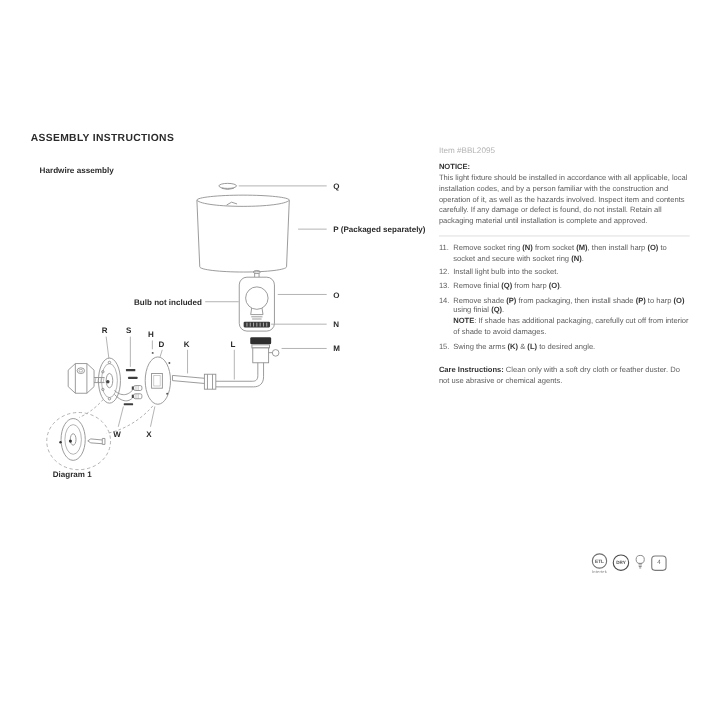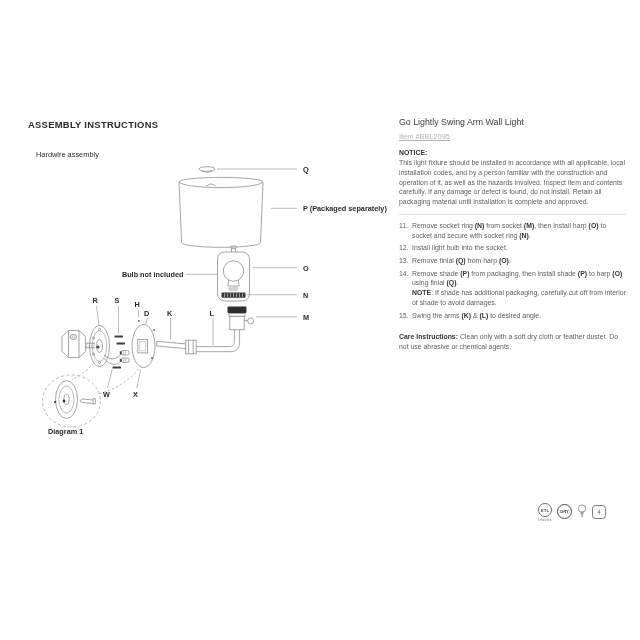--- a/index.html
+++ b/index.html
@@ -1,28 +1,28 @@
 <!DOCTYPE html>
 <html><head>
 <meta charset="utf-8">
 <style>
   html,body{margin:0;padding:0;background:#ffffff;}
   .page{position:relative;width:640px;height:640px;background:#ffffff;overflow:hidden;
         font-family:"Liberation Sans",sans-serif;color:#555;padding-left:24px;}
   
   .asm-title{position:absolute;left:28px;top:119px;font-size:9.4px;font-weight:bold;
              color:#2b2b2b;letter-spacing:.3px;}
-  .asm-sub{position:absolute;left:36px;top:150px;font-size:7.4px;font-weight:normal;color:#2b2b2b;}
+  .asm-sub{position:absolute;left:36px;top:150px;font-size:7.4px;font-weight:bold;color:#2b2b2b;}
   .diagram-svg{position:absolute;left:28px;top:158px;width:372px;height:292px;}
   .diagram-svg text{font-family:"Liberation Sans",sans-serif;font-weight:bold;
                     font-size:7.3px;fill:#2a2a2a;}
   
   .right-col{position:absolute;left:399px;top:117px;width:228px;}
   .prod-title{font-size:8.8px;color:#3c3c3c;}
-  .item-no{font-size:7.4px;color:#b3b3b3;margin-top:5px;text-decoration:underline;}
+  .item-no{font-size:7.4px;color:#b3b3b3;margin-top:15px;}
   .notice-label{font-size:6.9px;font-weight:bold;color:#2b2b2b;margin-top:8px;}
   .notice-text{font-size:6.9px;line-height:1.42;color:#5d5d5d;margin-top:2px;}
   .divider{border-top:1px solid #e1e1e1;margin:7px 0 6px 0;}
   .inst{display:flex;font-size:6.9px;line-height:1.42;color:#5d5d5d;margin-bottom:2.8px;}
   .inst-num{flex:0 0 13px;}
   .inst-text{flex:1;}
   .inst-text b,.care b,.notice-label{color:#333;}
   .care{font-size:6.9px;line-height:1.42;color:#5d5d5d;margin-top:12px;}
   .care-label{font-weight:bold;color:#333;}
   
@@ -195,21 +195,20 @@
     <text x="134.5" y="306.5" stroke="none">H</text>
     <text x="144" y="315.5" stroke="none">D</text>
     <text x="167" y="315.5" stroke="none">K</text>
     <text x="209.5" y="315.5" stroke="none">L</text>
     <text x="103" y="397" stroke="none">W</text>
     <text x="133" y="397" stroke="none">X</text>
     <text x="48" y="433.5" stroke="none">Diagram 1</text>
   </svg>
 
   <div class="right-col">
-    <div class="prod-title">Go Lightly Swing Arm Wall Light</div>
     <div class="item-no">Item #BBL2095</div>
     <div class="notice-label">NOTICE:</div>
     <div class="notice-text">This light fixture should be installed in accordance with all applicable, local installation codes, and by a person familiar with the construction and operation of it, as well as the hazards involved. Inspect item and contents carefully. If any damage or defect is found, do not install. Retain all packaging material until installation is complete and approved.</div>
     <div class="divider"></div>
     <div>
         <div class="inst">
           <span class="inst-num">11.</span>
           <span class="inst-text">Remove socket ring <b>(N)</b> from socket <b>(M)</b>, then install harp <b>(O)</b> to socket and secure with socket ring <b>(N)</b>.</span>
         </div>
         <div class="inst">

